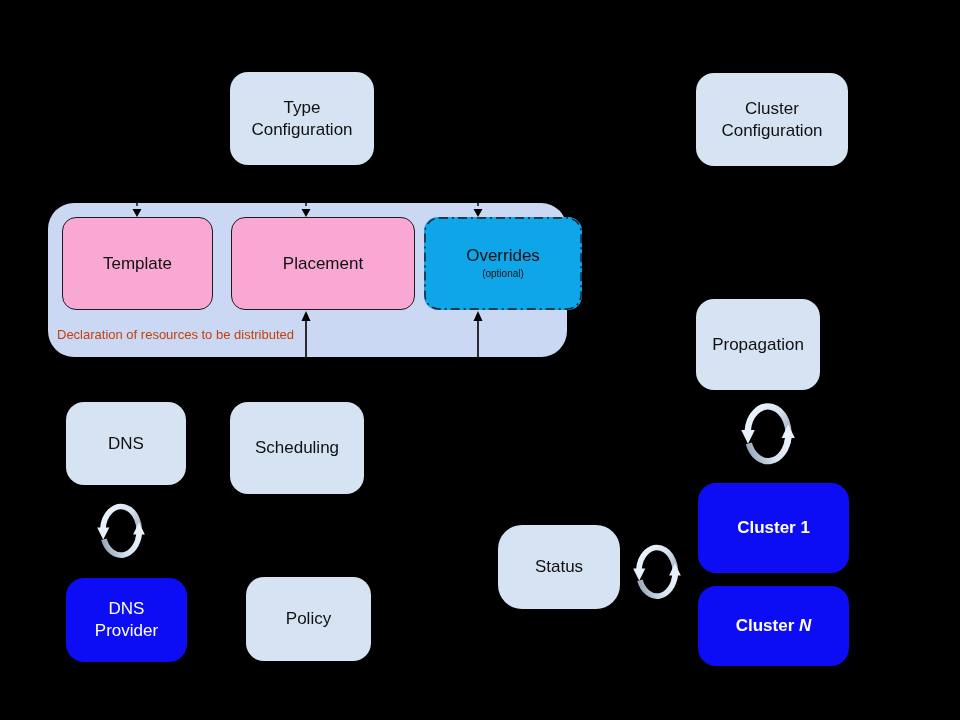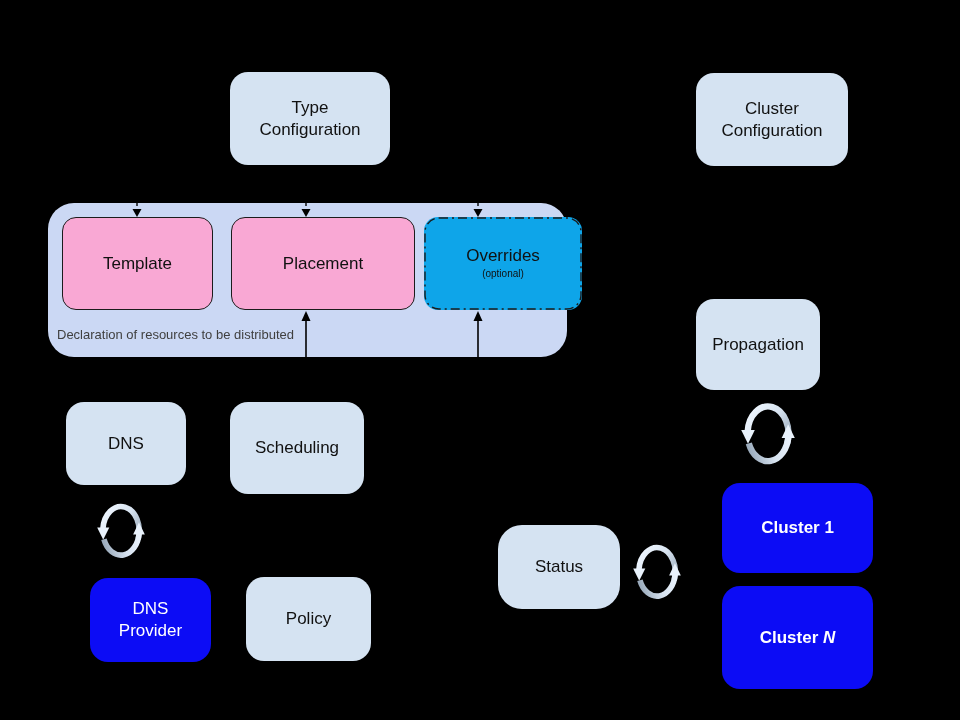--- a/index.html
+++ b/index.html
@@ -2,27 +2,27 @@
 <html><head>
 <meta charset="utf-8">
 <style>
   html,body{margin:0;padding:0;}
   body{width:960px;height:720px;background:#000;position:relative;overflow:hidden;
        font-family:"Liberation Sans", sans-serif;}
   .node{position:absolute;display:flex;align-items:center;justify-content:center;
         text-align:center;color:#111;box-sizing:border-box;z-index:2;}
   .light{background:#d5e3f2;border-radius:18px;}
   .inner{background:#f9a8d4;border-radius:14px;border:1px solid #1c1c1c;}
-  .blue{background:#0c0cf5;color:#fff;font-weight:bold;border-radius:18px;margin-left:24px;}
+  .blue{background:#0c0cf5;color:#fff;font-weight:bold;border-radius:18px;}
   .fs17{font-size:17px;line-height:22px;}
   .multiline{white-space:pre-line;}
   .it{font-style:italic;}
   #container{position:absolute;left:48px;top:203px;width:519px;height:154px;
              background:#cbd8f4;border-radius:26px;z-index:1;}
-  #container-caption{position:absolute;left:9px;top:124px;font-size:13px;color:#404040;}
+  #container-caption{position:absolute;left:9px;top:124px;font-size:13px;color:#c2410c;}
   .ov-title{font-size:17px;line-height:20px;}
   .ov-sub{font-size:10px;line-height:16px;}
   .ov-border{position:absolute;left:0;top:0;pointer-events:none;}
   #arrow-overlay{position:absolute;left:0;top:0;z-index:3;pointer-events:none;}
   .sync{position:absolute;z-index:2;}
 </style>
 </head>
 <body>
 
 <svg width="0" height="0" style="position:absolute">
@@ -37,21 +37,21 @@
         <stop offset="0.55" stop-color="#d7e3f0"></stop>
       <stop offset="1" stop-color="#ecf4fd"></stop>
     </linearGradient>
   </defs>
 </svg>
 
 <div id="container">
   <div id="container-caption">Declaration of resources to be distributed</div>
 </div>
 
-<div class="node light fs17" style="left:230px;top:72px;width:160px;height:93px;">
+<div class="node light fs17" style="left:230px;top:72px;width:144px;height:93px;">
   <span class="multiline">Type
 Configuration</span>
 </div>
 <div class="node light fs17" style="left:696px;top:73px;width:152px;height:93px;">
   <span class="multiline">Cluster
 Configuration</span>
 </div>
 
 <div class="node inner fs17" style="left:62px;top:217px;width:151px;height:93px;">
   <span>Template</span>
@@ -85,21 +85,21 @@
 
 <div class="node light fs17" style="left:696px;top:299px;width:124px;height:91px;">
   <span>Propagation</span>
 </div>
 <div class="node light fs17" style="left:498px;top:525px;width:122px;height:84px;border-radius:24px;">
   <span>Status</span>
 </div>
 <div class="node blue fs17" style="left:698px;top:483px;width:151px;height:90px;">
   <span>Cluster 1</span>
 </div>
-<div class="node blue fs17" style="left:698px;top:586px;width:151px;height:103px;">
+<div class="node blue fs17" style="left:698px;top:586px;width:151px;height:80px;">
   <span><span>Cluster </span><span class="it">N</span></span>
 </div>
 
 <svg class="sync" style="left:95px;top:494px;" width="52" height="74" viewBox="0 0 60 80">
   <path d="M 49.7 49.6 A 21 28 0 1 0 9.1 37.6" fill="none" stroke="url(#gA)" stroke-width="6.5"></path>
   <polygon points="2.5,36 16.5,36 9.5,50" fill="#e9f2fc"></polygon>
   <path d="M 10.3 49.6 A 21 28 0 0 0 50.9 42.4" fill="none" stroke="url(#gB)" stroke-width="6.5"></path>
   <polygon points="44,44 57.5,44 50.7,30" fill="#e9f2fc"></polygon>
 </svg>
 <svg class="sync" style="left:737px;top:395px;" width="62" height="78" viewBox="0 0 60 80">

